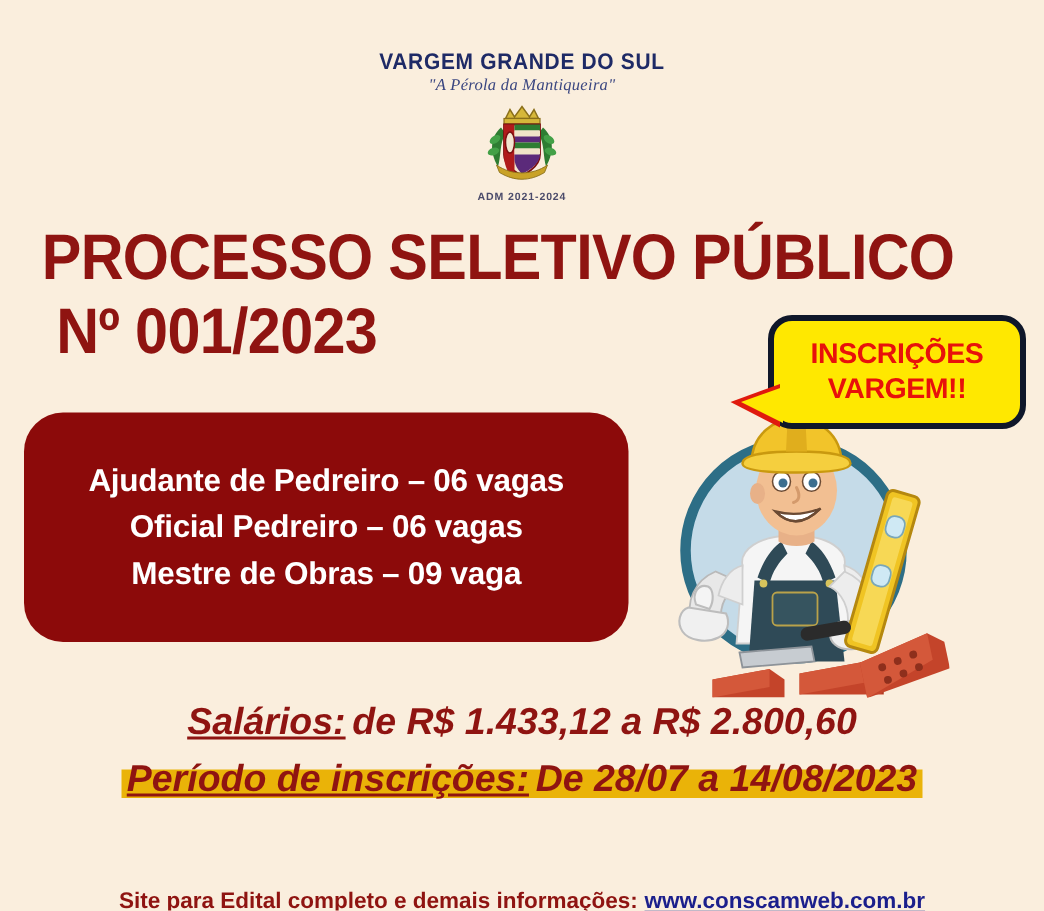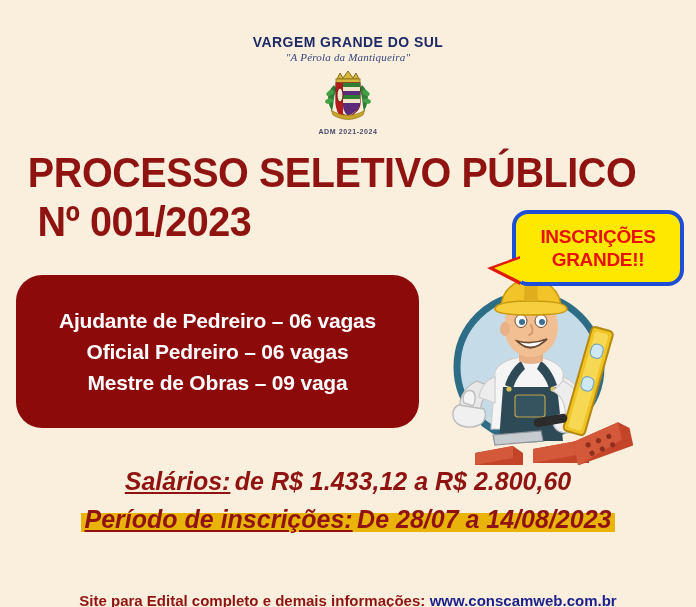--- a/index.html
+++ b/index.html
@@ -39,21 +39,21 @@
   .title-line2{
     color:#8f1411;font-weight:bold;font-size:43px;line-height:50px;
     letter-spacing:-.5px;transform:scaleX(.92);
     margin-left:10px;
     font-family:"Liberation Sans", sans-serif;
   }
 
   
   .bubble{
     position:absolute;left:512px;top:178px;width:172px;height:76px;
-    background:#ffe800;border:4px solid #1d4ed8;border-radius:16px;
+    background:#ffe800;border:4px solid #0f172a;border-radius:16px;
     box-sizing:border-box;
     display:flex;flex-direction:column;align-items:center;justify-content:center;
     z-index:6;
   }
   .bubble-line{
     color:#e8110b;font-weight:bold;font-size:19px;line-height:23px;
     letter-spacing:-.3px;white-space:nowrap;
   }
   .bubble-tail{
     position:absolute;left:-22px;top:44px;width:0;height:0;
@@ -145,21 +145,21 @@
 
   <div class="title-block">
     <div class="title-line1">PROCESSO SELETIVO PÚBLICO</div>
     <div class="title-line2">Nº 001/2023</div>
   </div>
 
   <div class="bubble">
     <div class="bubble-tail-b"></div>
     <div class="bubble-tail"></div>
     <div class="bubble-line">INSCRIÇÕES</div>
-    <div class="bubble-line">GRANDE!!</div>
+    <div class="bubble-line">VARGEM!!</div>
   </div>
 
   <div class="vagas-box">
     <div class="vaga-line">Ajudante de Pedreiro – 06 vagas</div>
     <div class="vaga-line">Oficial Pedreiro – 06 vagas</div>
     <div class="vaga-line">Mestre de Obras – 09 vaga</div>
   </div>
 
   <div class="worker">
     <svg viewBox="0 0 196 196" width="196" height="196">

